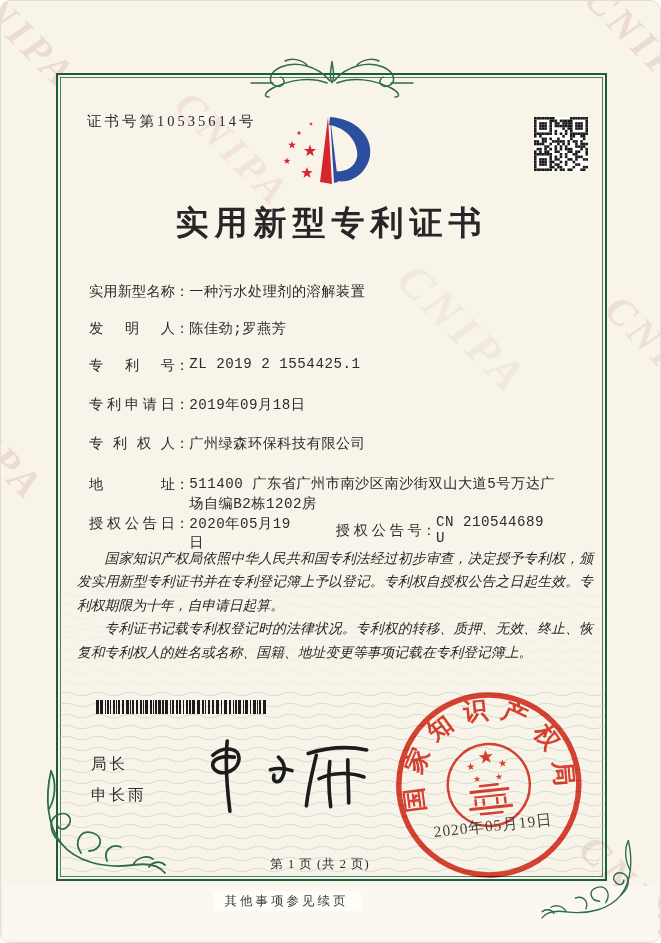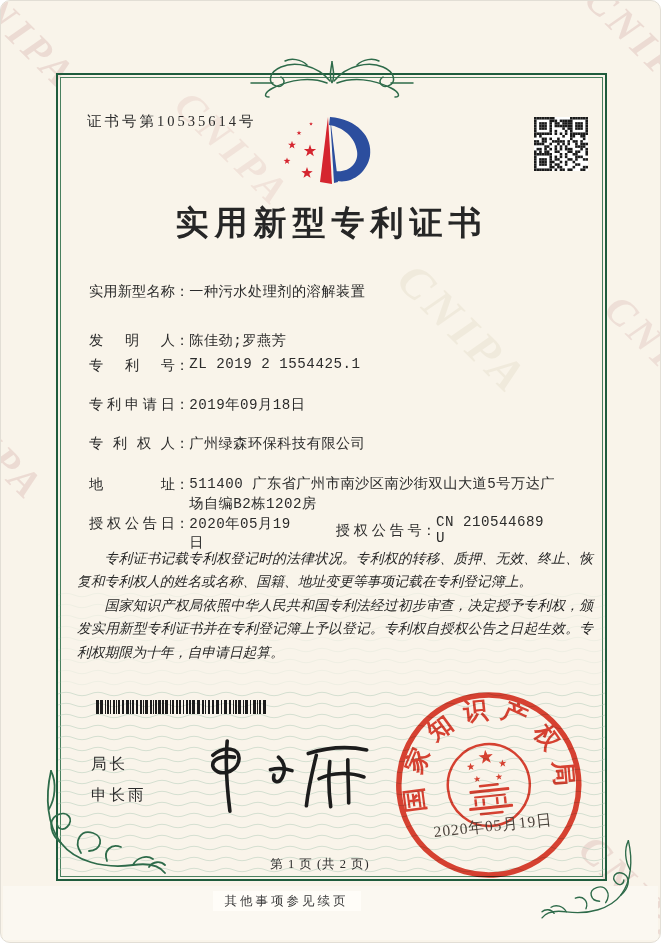--- a/index.html
+++ b/index.html
@@ -376,21 +376,21 @@
       <rect x="48.86" y="51.43" width="2.57" height="2.57" fill="#1a1a1a"></rect>
     </svg>
 
   <div class="abs title">实用新型专利证书</div>
 
   <div class="abs frow" style="top:281px">
     <span class="flabel">实用新型名称</span>
       <span class="fcolon">：</span>
     <span class="fvalue">一种污水处理剂的溶解装置</span>
   </div>
-  <div class="abs frow" style="top:330px">
+  <div class="abs frow" style="top:318px">
     <span class="flabel">发明人</span>
       <span class="fcolon">：</span>
     <span class="fvalue">陈佳劲;罗燕芳</span>
   </div>
   <div class="abs frow" style="top:355px">
     <span class="flabel">专利号</span>
       <span class="fcolon">：</span>
     <span class="fvalue">ZL 2019 2 1554425.1</span>
   </div>
   <div class="abs frow" style="top:394px">
@@ -413,22 +413,22 @@
       <span class="fcolon">：</span>
     <span class="fvalue">2020年05月19日</span>
     <span class="grant2">
       <span class="flabel">授权公告号</span>
         <span class="fcolon">：</span>
       <span class="fvalue">CN 210544689 U</span>
     </span>
   </div>
 
   <div class="abs legal">
+    <p>国家知识产权局依照中华人民共和国专利法经过初步审查，决定授予专利权，颁发实用新型专利证书并在专利登记簿上予以登记。专利权自授权公告之日起生效。专利权期限为十年，自申请日起算。</p>
     <p>专利证书记载专利权登记时的法律状况。专利权的转移、质押、无效、终止、恢复和专利权人的姓名或名称、国籍、地址变更等事项记载在专利登记簿上。</p>
-    <p>国家知识产权局依照中华人民共和国专利法经过初步审查，决定授予专利权，颁发实用新型专利证书并在专利登记簿上予以登记。专利权自授权公告之日起生效。专利权期限为十年，自申请日起算。</p>
   </div>
 
   <svg id="barcode" class="abs content-svg" style="left:95px;top:699px" width="172" height="14" viewBox="0 0 172 14">
       <rect x="0" y="0" width="3" height="14" fill="#1c1c1c"></rect>
       <rect x="4" y="0" width="3" height="14" fill="#1c1c1c"></rect>
       <rect x="9" y="0" width="1" height="14" fill="#1c1c1c"></rect>
       <rect x="11" y="0" width="2" height="14" fill="#1c1c1c"></rect>
       <rect x="14" y="0" width="1" height="14" fill="#1c1c1c"></rect>
       <rect x="17" y="0" width="2" height="14" fill="#1c1c1c"></rect>
       <rect x="20" y="0" width="1" height="14" fill="#1c1c1c"></rect>

